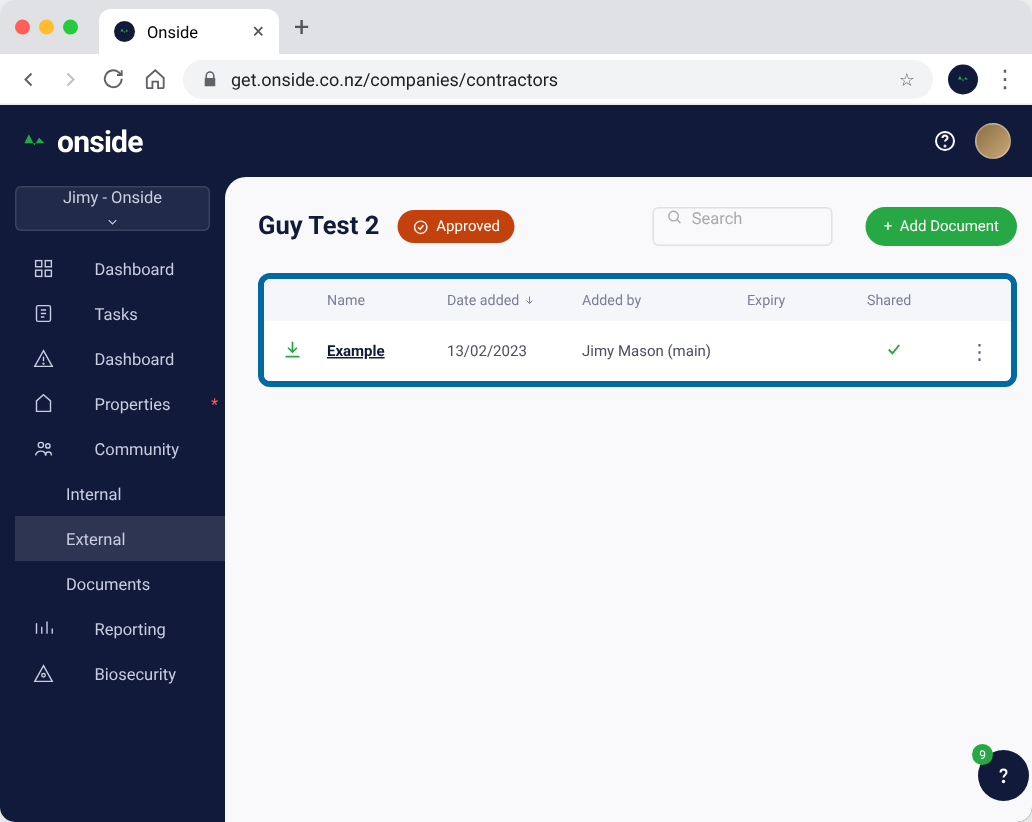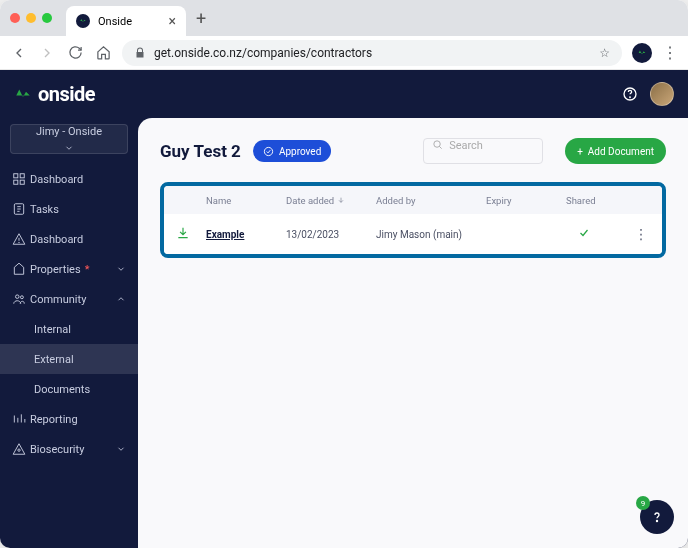--- a/index.html
+++ b/index.html
@@ -30,32 +30,32 @@
 .topbar { position:absolute; top:0; left:0; right:0; height:48px; display:flex; align-items:center; padding:0 14px; z-index:2; }
 .logo { display:flex; align-items:center; gap:6px; color:#fff; font-size:20px; font-weight:700; letter-spacing:-0.5px; }
 .logo svg { width:18px; height:18px; fill:#28a745; }
 .topbar-right { margin-left:auto; display:flex; align-items:center; gap:12px; }
 .help-circ { width:16px; height:16px; stroke:#fff; fill:none; }
 .avatar { width:24px; height:24px; border-radius:50%; background:linear-gradient(135deg,#8b6f47,#c9a678); border:1px solid rgba(255,255,255,0.3); }
 
 .sidebar { width:150px; padding-top:54px; display:flex; flex-direction:column; font-size:11px; }
 .ws-sel { margin:0 10px 10px; height:30px; background:rgba(255,255,255,0.07); border:1px solid rgba(255,255,255,0.12); border-radius:4px; display:flex; align-items:center; padding:0 10px; color:#c8cde0; justify-content:space-between;flex-direction:column; }
 .chev { width:10px; height:10px; stroke:#c8cde0; fill:none; }
-.nav-item { height:30px; display:flex; align-items:center; padding:0 12px; color:#c8cde0; gap:4px; cursor:pointer; }
+.nav-item { height:30px; display:flex; align-items:center; padding:0 12px; color:#c8cde0; gap:27px; cursor:pointer;margin-left:10px; }
 .nav-item .icon { width:14px; height:14px; display:flex; align-items:center; justify-content:center; }
 .nav-item .icon svg { width:14px; height:14px; stroke:#c8cde0; fill:none; stroke-width:1.6; }
 .nav-item.sub { padding-left:34px; }
 .nav-item.active { background:rgba(255,255,255,0.12); }
 .nav-item .chev { margin-left:auto; }
 .req { color:#ff5a5a; }
 
 .content { flex:1; background:#f9f9fb; border-top-left-radius:14px; margin-top:48px; padding:20px 22px; position:relative; }
 .page-head { display:flex; align-items:center; gap:12px; }
 .page-title { font-size:17px; font-weight:700; color:#121a3c; }
-.approved { height:22px; background:#1d4ed8; border-radius:11px; color:#fff; font-size:10px; display:flex; align-items:center; padding:0 10px; gap:5px; }
+.approved { height:22px; background:#c2410c; border-radius:11px; color:#fff; font-size:10px; display:flex; align-items:center; padding:0 10px; gap:5px; }
 .approved svg { width:11px; height:11px; stroke:#fff; fill:none; }
 .search { margin-left:auto; width:120px; height:26px; border:1px solid #e0e0e5; border-radius:4px; display:flex; align-items:flex-start; padding:0 8px; gap:6px; color:#aaa; font-size:11px; }
 .search svg { width:11px; height:11px; stroke:#aaa; fill:none; }
 .addbtn { height:26px; background:#28a745; border-radius:13px; color:#fff; font-size:10px; display:flex; align-items:center; padding:0 12px; gap:5px; margin-left:10px; }
 
 .tbl { margin-top:18px; border:4px solid #0369a1; border-radius:8px; overflow:hidden; }
 .tbl-head { height:28px; background:#f5f6fa; display:grid; grid-template-columns:36px 80px 90px 110px 80px 60px 30px; align-items:center; font-size:9.5px; color:#7a7f93; padding:0 6px; }
 .tbl-head .sortcol { display:flex; align-items:center; gap:3px; }
 .sortarrow { width:8px; height:8px; stroke:#7a7f93; fill:none; }
 .tbl-row { height:40px; display:grid; grid-template-columns:36px 80px 90px 110px 80px 60px 30px; align-items:center; font-size:10px; color:#4a4f63; padding:0 6px; background:#fff; }

